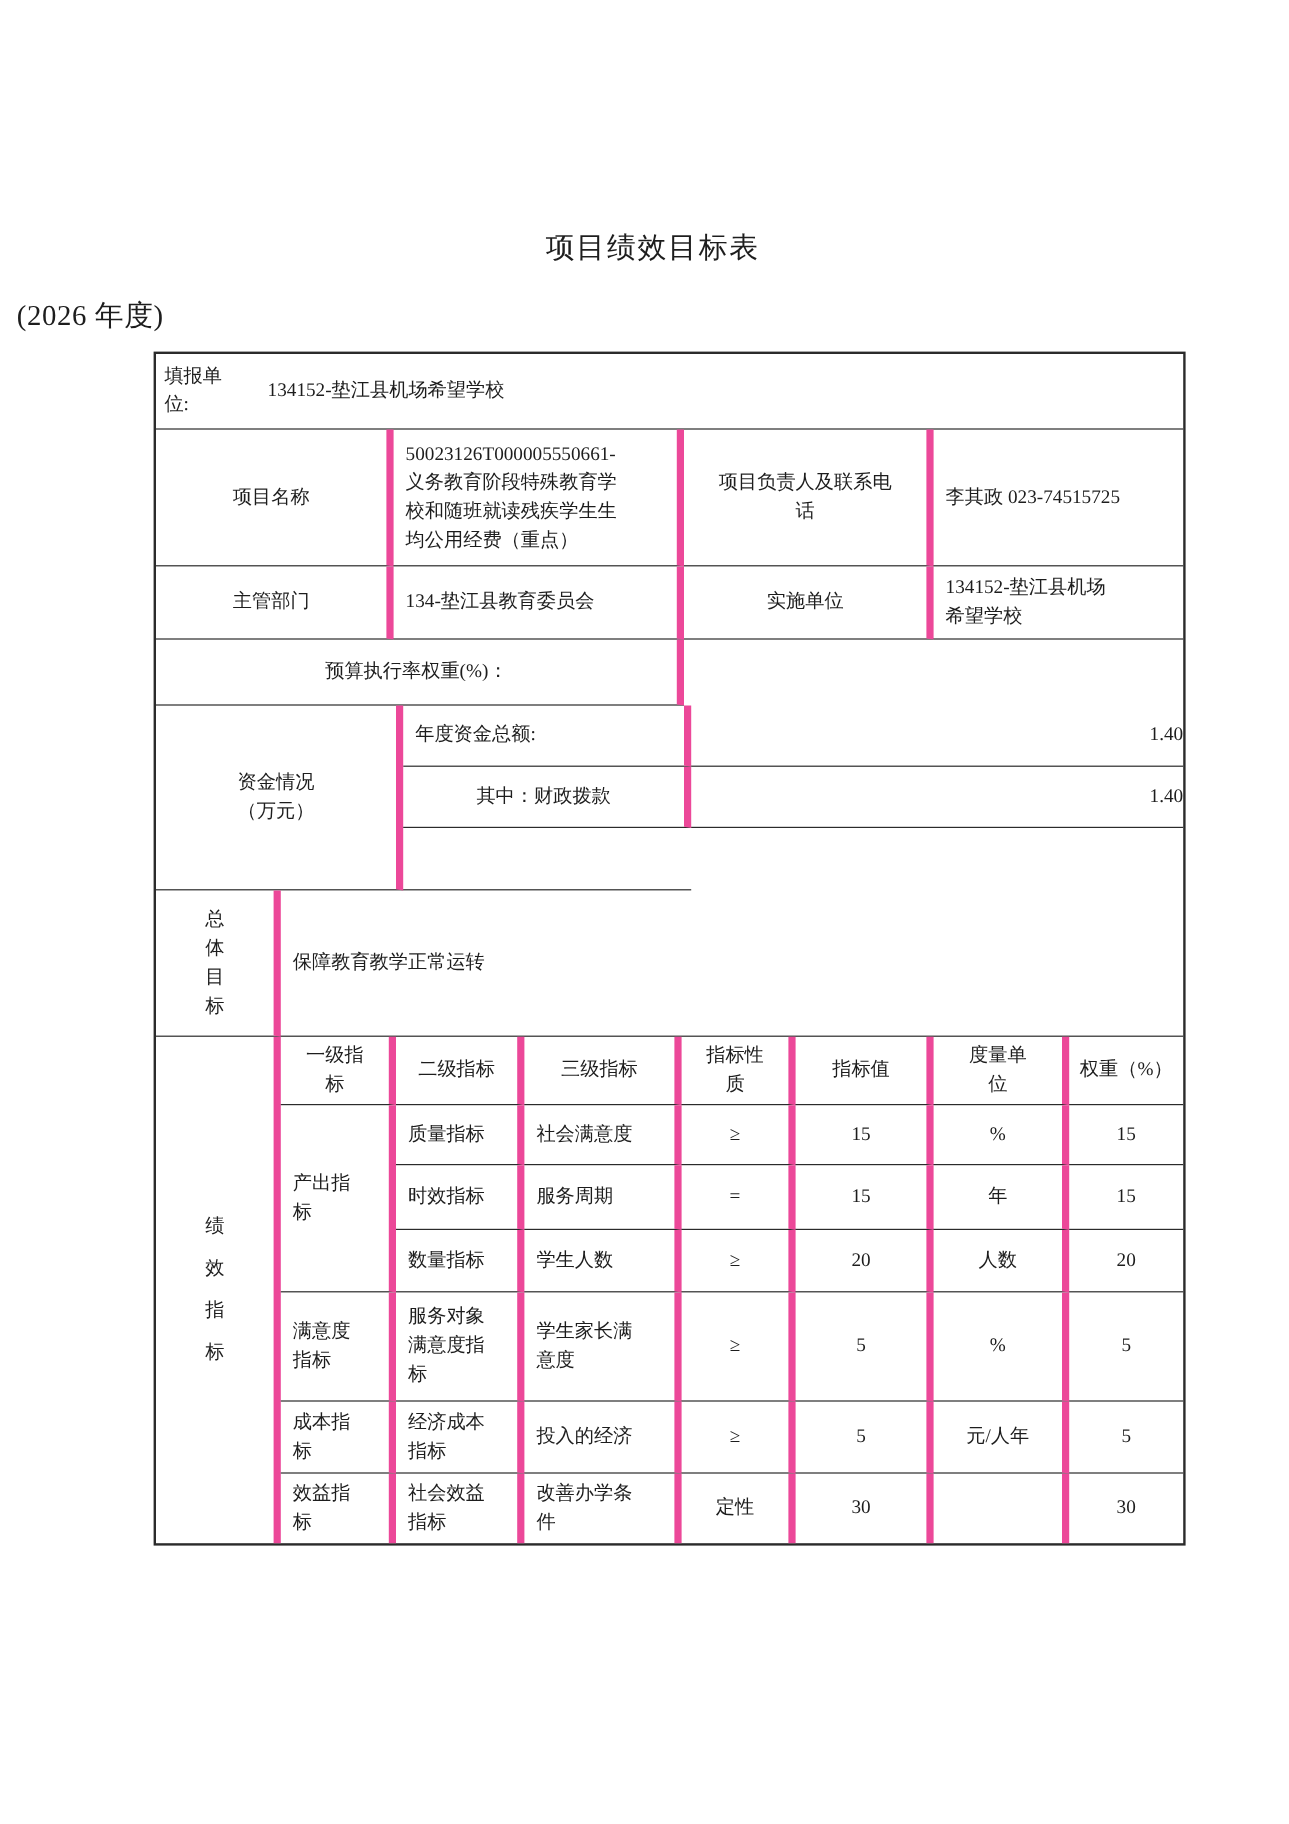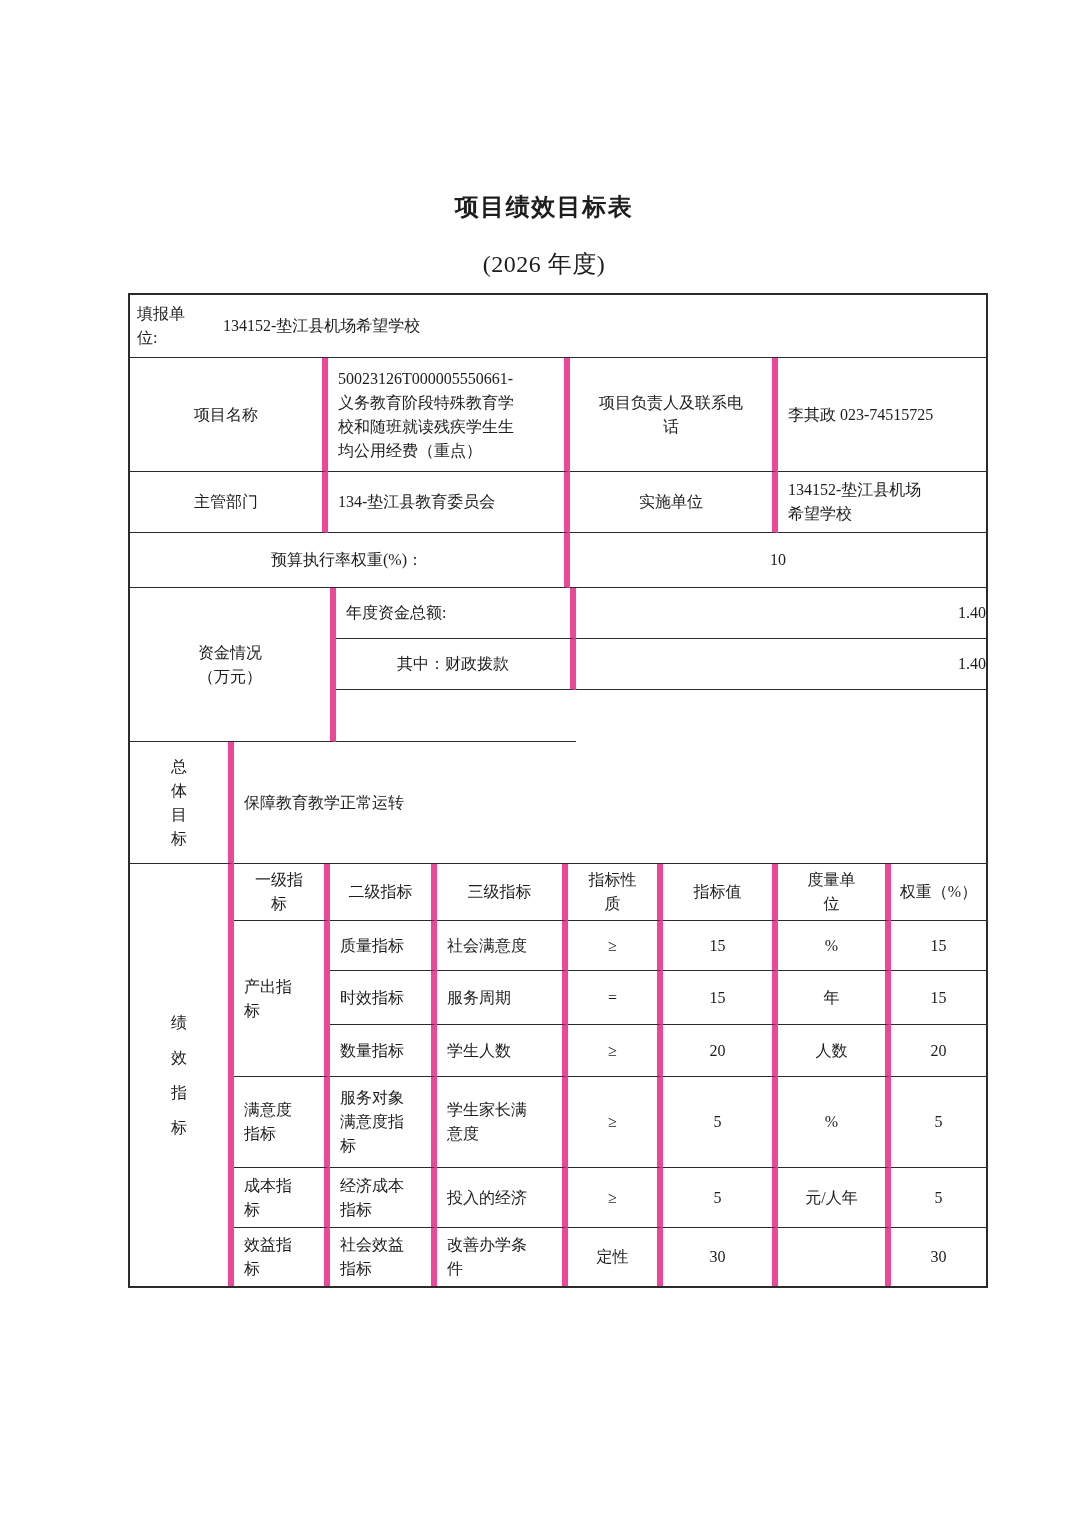--- a/index.html
+++ b/index.html
@@ -18,30 +18,29 @@
     overflow: hidden;
   }
   .doc-title {
     margin: 195px 0 0 0;
     width: 1074px;
     padding-left: 14px;
     box-sizing: border-box;
     text-align: center;
     font-size: 24px;
     letter-spacing: 1.5px;
-    font-weight: bold;
+    font-weight: normal;
     line-height: 1;
     white-space: pre-line;
   }
   .doc-subtitle {
     margin: 33px 0 0 0;
     width: 1074px;
     padding-left: 14px;
     box-sizing: border-box;
-    text-align: center;
     font-size: 24px;
     letter-spacing: 0.5px;
     font-weight: normal;
     line-height: 1;
     white-space: pre-line;
   }
   .tbl {
     margin: 17px 0 0 128px;
     width: 860px;
     box-sizing: border-box;
@@ -127,21 +126,20 @@
 
       <div class="c br bb ctr">主管部门</div>
       <div class="c br bb lft">134-垫江县教育委员会</div>
       <div class="c br bb ctr">实施单位</div>
       <div class="c bb lft">134152-垫江县机场
 希望学校</div>
     </div>
 
     <div class="sec secD">
       <div class="c br bb ctr d1">预算执行率权重(%)：</div>
-      <div class="c bb ctr d2">10</div>
     </div>
 
     <div class="grid secE">
       <div class="c br bb lft">年度资金总额:</div>
 
       <div class="c br bb ctr fund-label">资金情况
 （万元）</div>
       <div class="c bb rgt">1.40</div>
 
       <div class="c br bb ctr">其中：财政拨款</div>

